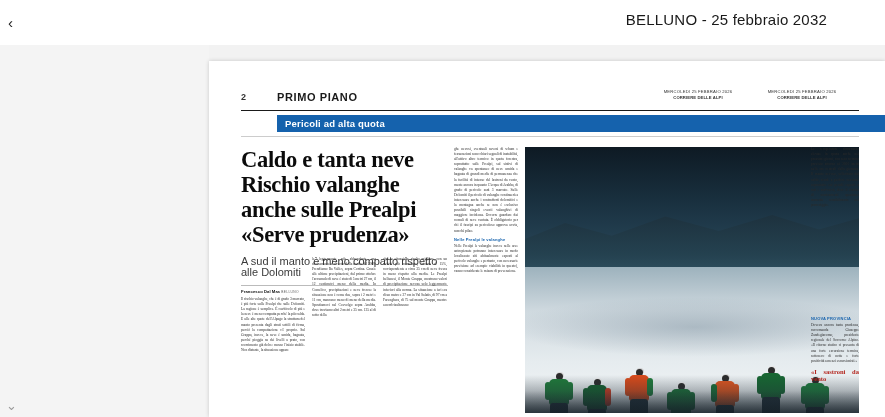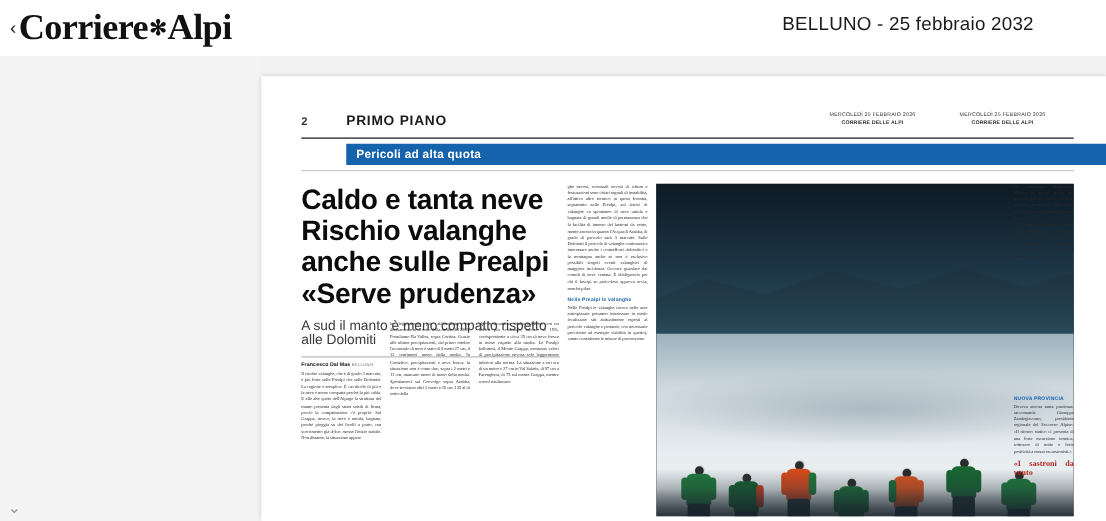--- a/index.html
+++ b/index.html
@@ -169,21 +169,21 @@
   }
 
   
   #headline-block {
     position: absolute;
     left: 32px;
     top: 86px;
     width: 207px;
   }
   #headline {
-    font-family: Liberation Sans, sans-serif;
+    font-family: Liberation Serif, serif;
     font-weight: bold;
     font-size: 22.5px;
     line-height: 25px;
     color: #0b0b0b;
     letter-spacing: -0.3px;
   }
   #subhead {
     margin-top: 9px;
     font-family: Liberation Sans, sans-serif;
     font-size: 11px;
@@ -339,21 +339,20 @@
     text-align: justify;
     color: #2a2a2a;
   }
 </style>
 </head>
 <body>
 
 <div id="masthead">
   <div id="logo-wrap">
     <span id="logo-arrow">‹</span>
-    <span id="logo-text">Corriere<span id="logo-star">✻</span>Alpi</span>
   </div>
   <div id="edition-label">BELLUNO - 25 febbraio 2032</div>
 </div>
 
 <div id="page-backdrop">
   <div id="backdrop-left"></div>
   <div id="scroll-hint">⌄</div>
 </div>
 
 <div id="newspaper-page">

